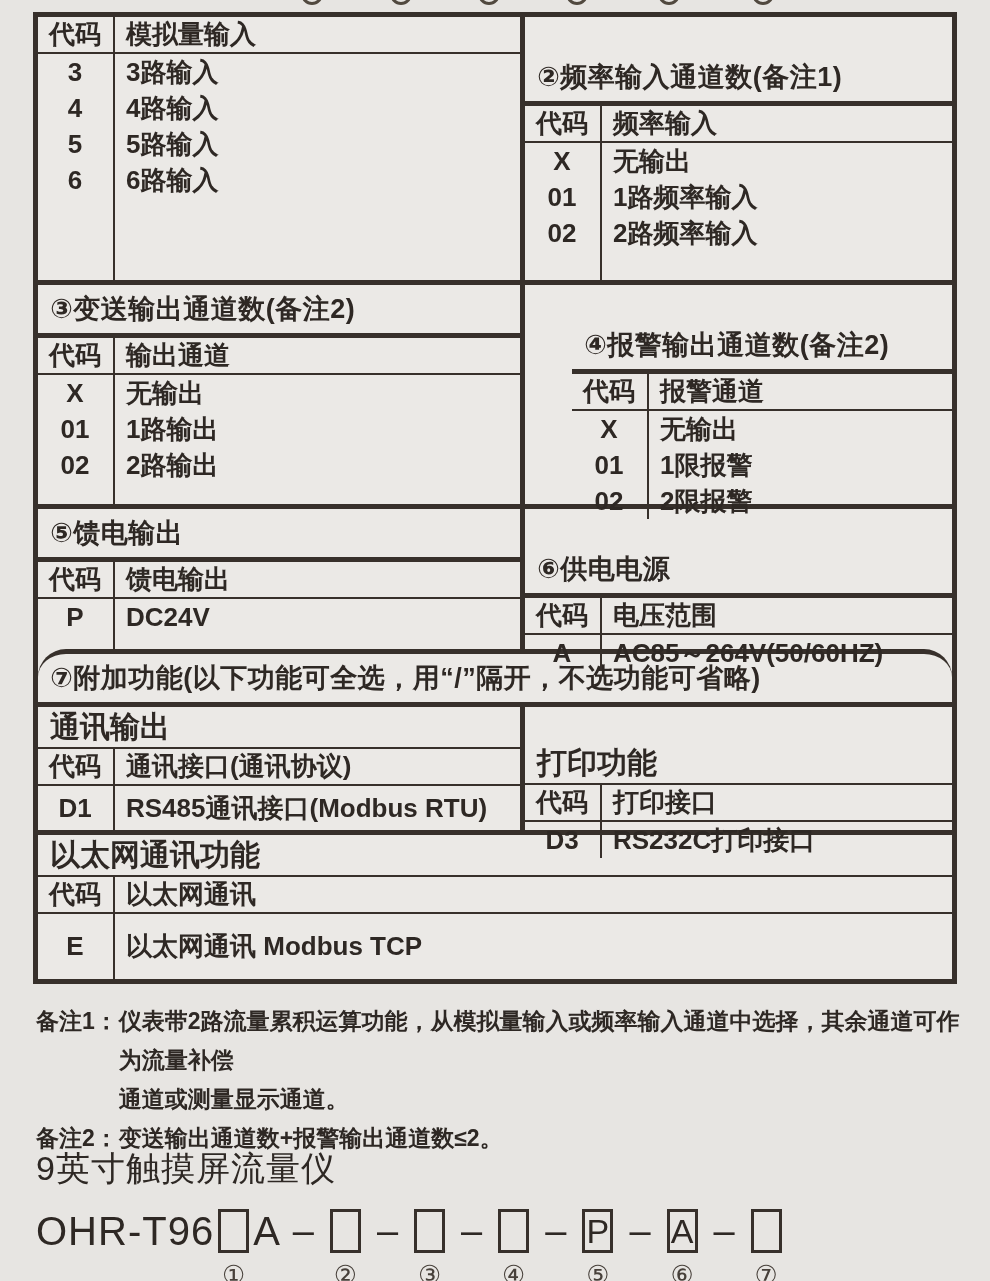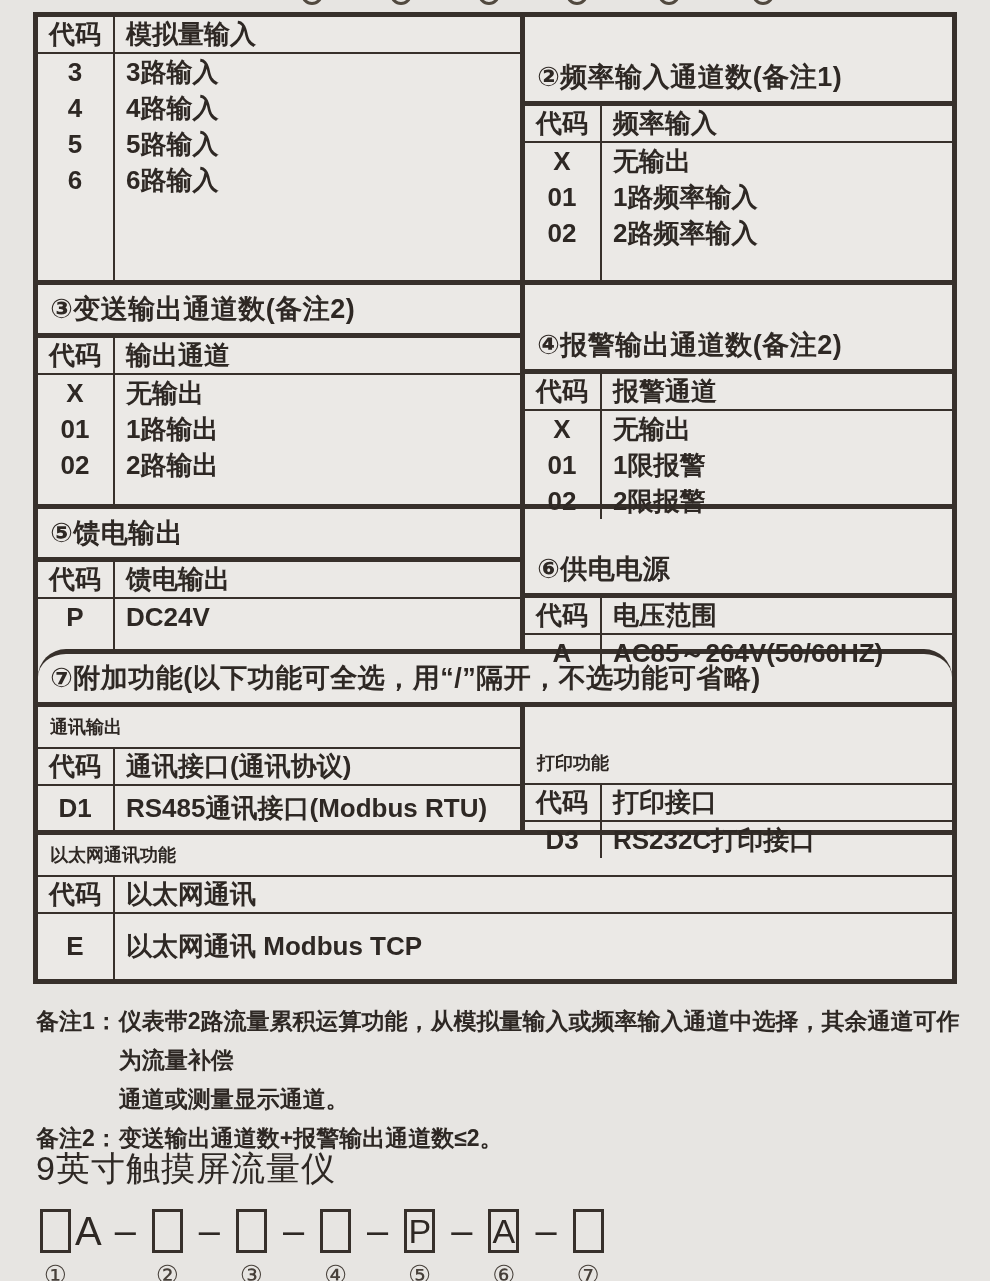--- a/index.html
+++ b/index.html
@@ -19,42 +19,42 @@
   .cut{position:absolute;top:-17px;width:22px;height:22px;border:3px solid #51493f;border-radius:50%;background:transparent;}
   
   .tbl{
     position:absolute;left:33px;top:12px;width:924px;height:972px;
     border:5px solid var(--bd);background:var(--tblbg);
     display:flex;flex-direction:column;
   }
   .pair{display:flex;flex:none;}
   .pair + .pair, .sec7{border-top:5px solid var(--bd);}
   #rowA{height:263px;}
-  #rowB{height:224px;}
+  #rowB{height:224px;gap:47px;}
   #rowC{height:145px;}
   .sec7{flex:1;display:flex;flex-direction:column;border-radius:28px;}
   .half{display:flex;flex-direction:column;}
   .half.left{width:487px;border-right:5px solid var(--bd);}
   .half.right{flex:1;margin-top:36px;}
   .sec-title{
     flex:none;height:53px;display:flex;align-items:center;
     padding-left:12px;font-size:27px;font-weight:bold;letter-spacing:.5px;
     border-bottom:5px solid var(--bd);
   }
   .sec-body{flex:1;position:relative;display:flex;flex-direction:column;}
   .sec-body::before{content:"";position:absolute;left:75px;top:0;bottom:0;width:2px;background:var(--bd);}
   .trow{display:flex;flex:none;min-height:36px;align-items:center;font-size:26px;font-weight:bold;}
   .trow.hdr{min-height:37px;border-bottom:2px solid var(--bd);}
   .code{width:74px;flex:none;text-align:center;}
   .desc{padding-left:14px;white-space:nowrap;}
   
   .sub-pair{display:flex;flex:none;height:128px;border-bottom:5px solid var(--bd);}
   .sub-title{
     flex:none;height:42px;display:flex;align-items:center;
-    padding-left:12px;font-size:18px;font-weight:bold;
+    padding-left:12px;font-size:30px;font-weight:bold;
     border-bottom:2px solid var(--bd);
   }
   .sub-pair .trow.hdr{min-height:35px;}
   .sub-pair .trow:not(.hdr){flex:1;}
   .eth{flex:1;display:flex;flex-direction:column;}
   .eth .trow:not(.hdr){flex:1;}
   
   .notes{position:absolute;left:36px;top:1002px;width:930px;}
   .note{display:flex;font-size:23px;font-weight:bold;line-height:39px;}
   .nlabel{flex:none;margin-right:1px;text-align:center;}
@@ -266,20 +266,21 @@
     </div>
     <div class="note">
       <span class="nlabel">备注2：</span>
       <span class="ntext">变送输出通道数+报警输出通道数≤2。</span>
     </div>
   </div>
 
   <div class="product">
     <div class="p-title">9英寸触摸屏流量仪</div>
     <div class="model" id="model-line">
+        <span class="mtext">OHR-T96</span>
         <span class="mbox">
           <span class="mnum">①</span>
         </span>
         <span class="mtext">A</span>
         <span class="mdash">–</span>
         <span class="mbox">
           <span class="mnum">②</span>
         </span>
         <span class="mdash">–</span>
         <span class="mbox">

